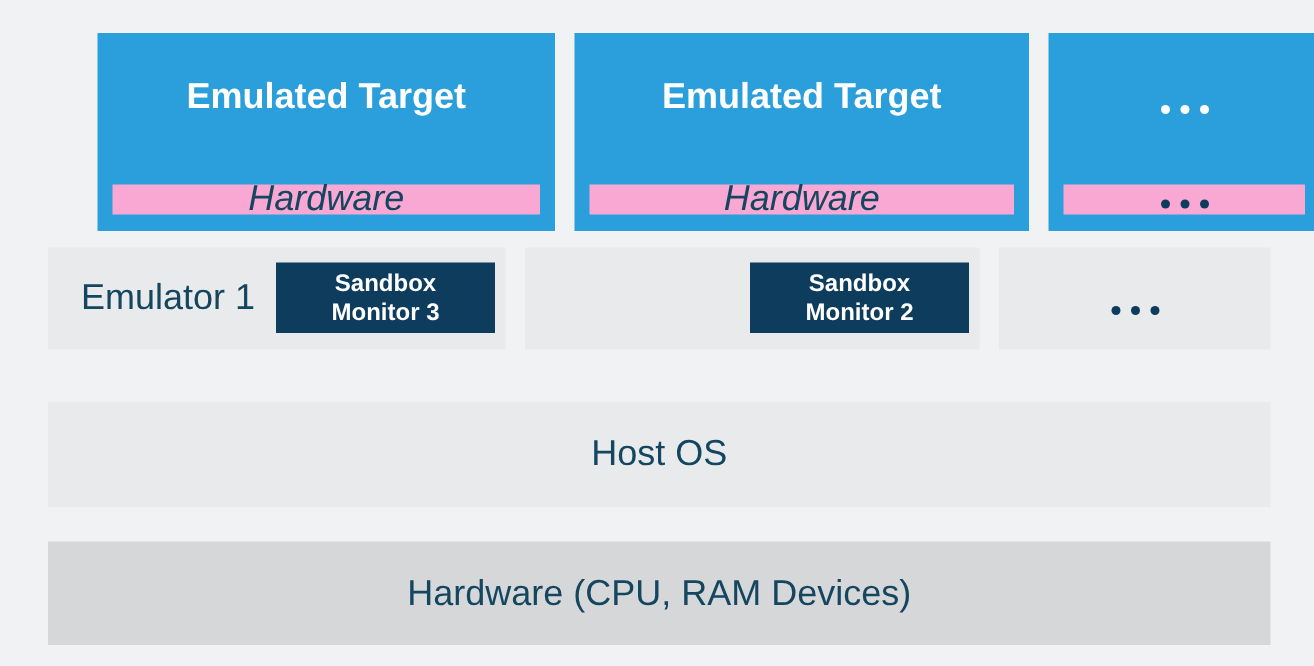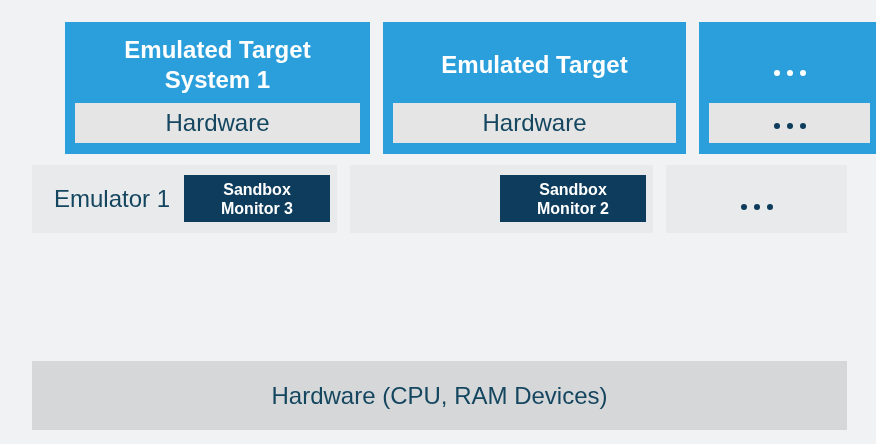--- a/index.html
+++ b/index.html
@@ -43,27 +43,28 @@
     font-weight: bold;
     font-size: 24px;
     line-height: 30px;
     text-align: center;
   }
   .inner-hw {
     position: absolute;
     left: 10px;
     right: 10px;
     bottom: 11px;
-    height: 40px;
-    background: #e5e5e5;
+    height: 20px;
+    background: #f9a8d4;
     display: flex;
     align-items: center;
     justify-content: center;
     color: #14465f;
     font-size: 24px;
+    font-style: italic;
   }
 
   
   .emu-row { top: 165px; }
   .emu-box {
     height: 68px;
     background: #e9eaec;
     position: relative;
     display: flex;
     align-items: center;
@@ -126,21 +127,20 @@
 </head>
 <body>
 
 <div class="canvas">
 
   <div class="cols targets-row">
 
     <div class="target-box w1">
       <div class="target-title">
         <span>Emulated Target</span>
-        <span>System 1</span>
       </div>
       <div class="inner-hw">
         <span>Hardware</span>
       </div>
     </div>
 
     <div class="target-box w2">
       <div class="target-title">
         <span>Emulated Target</span>
       </div>
@@ -188,18 +188,21 @@
     <div class="emu-box w3 center">
       <span class="dots nudge8" aria-label="...">
         <i class="dot navy"></i>
           <i class="dot navy"></i>
           <i class="dot navy"></i>
       </span>
     </div>
 
   </div>
 
+  <div class="band host-band">
+    <span>Host OS</span>
+  </div>
 
   <div class="band hw-band">
     <span>Hardware (CPU, RAM Devices)</span>
   </div>
 
 </div>
 
 </body></html>

